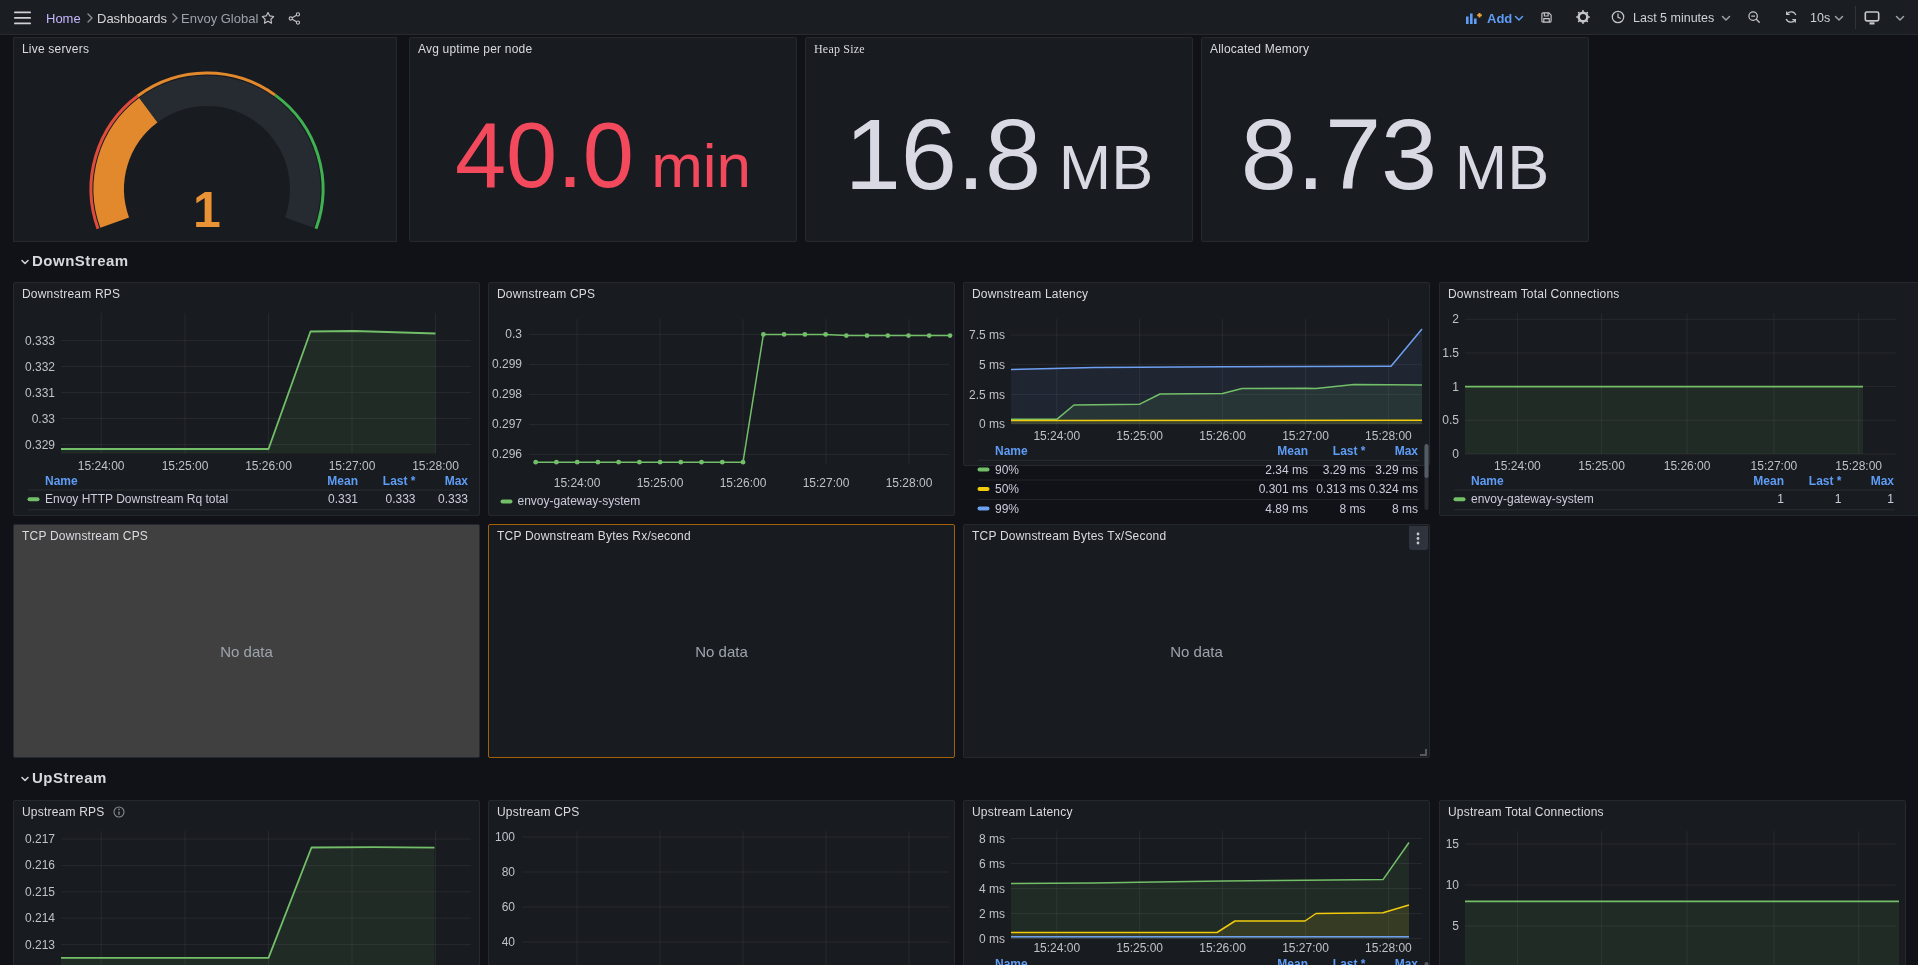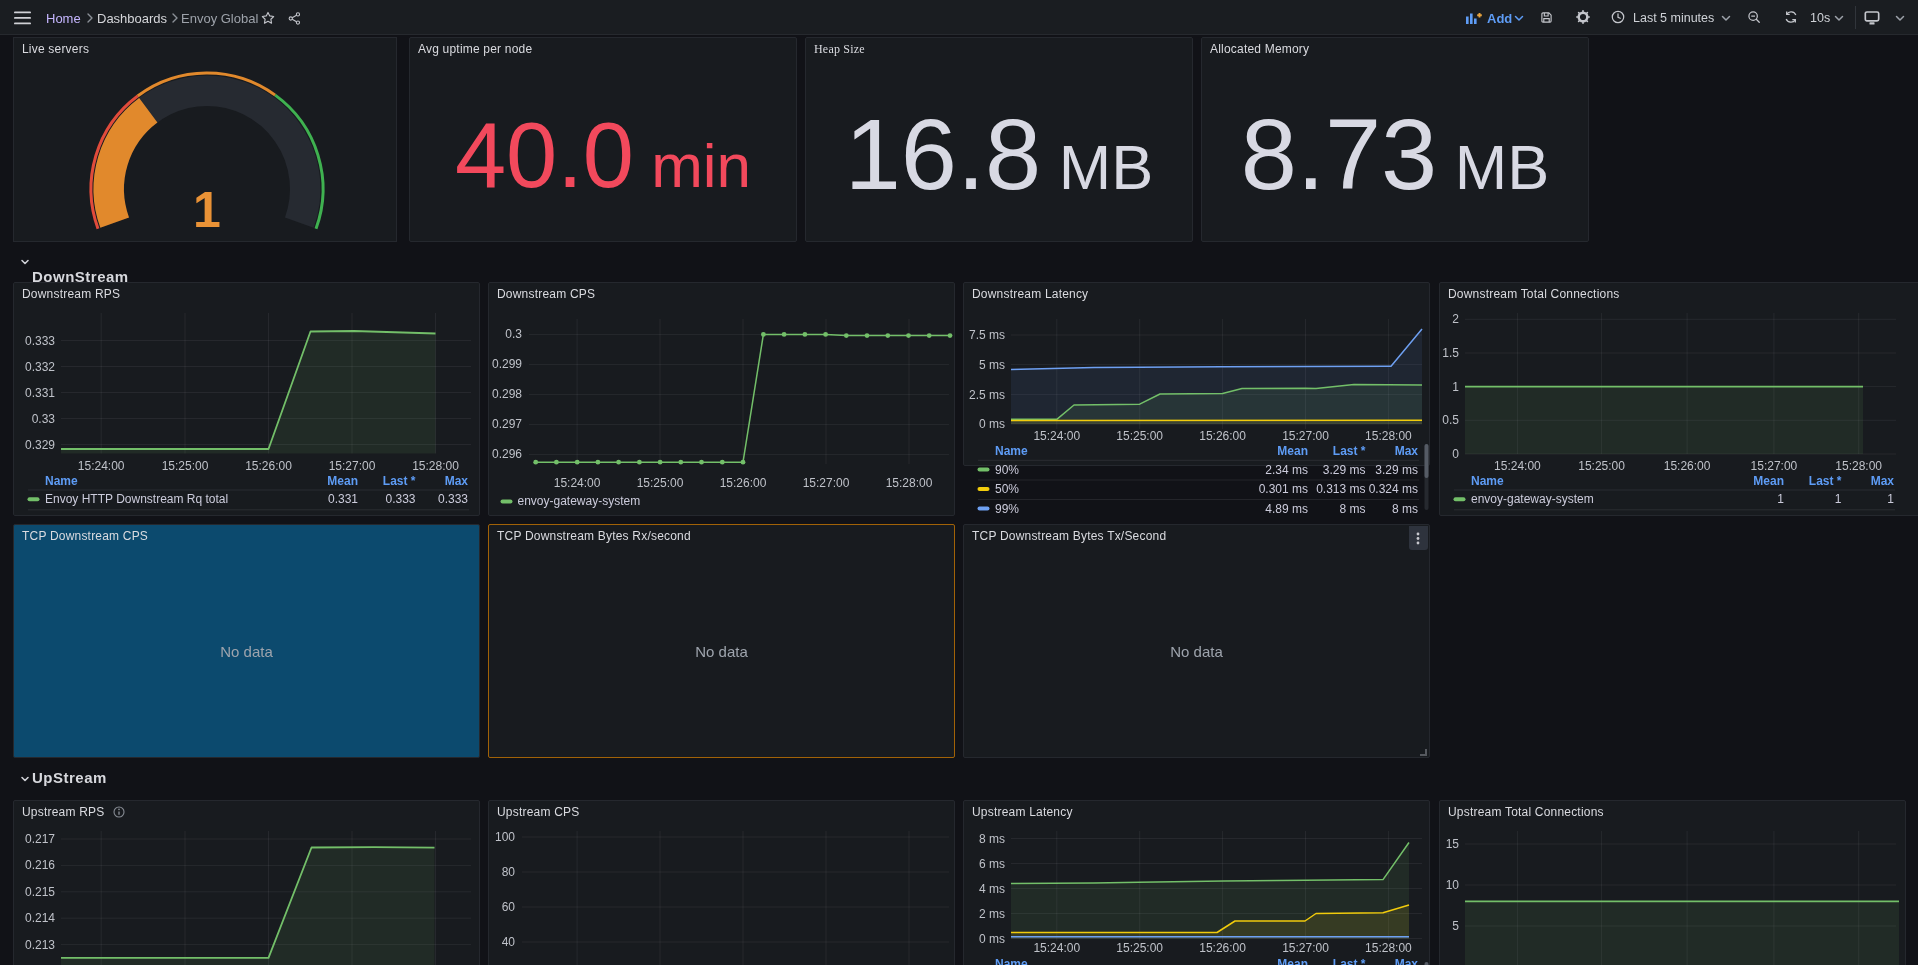--- a/index.html
+++ b/index.html
@@ -117,21 +117,21 @@
   </div>
 <div style="position:absolute;left:1201px;top:37px;width:388px;height:205px;background:#181b1f;border:1px solid #25282e;border-radius:2px;box-sizing:border-box;">
     <div class="tx" style="position:absolute;left:8px;top:4px;font-size:12px;font-weight:500;color:#dadbe0;letter-spacing:.2px;">Allocated Memory</div>
     <div style="position:absolute;left:0;right:0;top:0;bottom:0;display:flex;align-items:center;justify-content:center;">
       <div class="tx" style="margin-top:30px;color:#d8d9e3;font-weight:500;line-height:1;white-space:nowrap;"><span style="font-size:101px;">8.73</span><span style="font-size:63px;"> MB</span></div>
     </div>
   </div>
 <svg width="12" height="12" style="position:absolute;left:19px;top:256px;">
     <polyline points="3,4.5 6,7.5 9,4.5" fill="none" stroke="#cfd0d6" stroke-width="1.6" stroke-linecap="round" stroke-linejoin="round"></polyline>
   </svg>
-<div class="tx" style="position:absolute;left:32px;top:252px;font-size:15px;font-weight:600;letter-spacing:.5px;color:#d7d8dd;margin-top:16px;">DownStream</div>
+<div class="tx" style="position:absolute;left:32px;top:252px;font-size:15px;font-weight:600;letter-spacing:.5px;color:#d7d8dd;">DownStream</div>
 <svg width="12" height="12" style="position:absolute;left:19px;top:773px;">
     <polyline points="3,4.5 6,7.5 9,4.5" fill="none" stroke="#cfd0d6" stroke-width="1.6" stroke-linecap="round" stroke-linejoin="round"></polyline>
   </svg>
 <div class="tx" style="position:absolute;left:32px;top:769px;font-size:15px;font-weight:600;letter-spacing:.5px;color:#d7d8dd;">UpStream</div>
 <div style="position:absolute;left:13px;top:282px;width:467px;height:234px;background:#181b1f;border:1px solid #25282e;border-radius:2px;box-sizing:border-box;">
     <div class="tx" style="position:absolute;left:8px;top:4px;font-size:12px;font-weight:500;color:#dadbe0;letter-spacing:.2px;">Downstream RPS</div>
     <svg width="465" height="232" style="position:absolute;left:0;top:0;">
       <text x="41.0" y="61.5" font-size="12" fill="#bfc2c9" text-anchor="end" font-weight="400" font-family="Liberation Sans, sans-serif">0.333</text>
 <line x1="47.0" x2="457.0" y1="57.5" y2="57.5" stroke="rgba(204,204,220,0.08)" stroke-width="1"></line>
 <text x="41.0" y="87.5" font-size="12" fill="#bfc2c9" text-anchor="end" font-weight="400" font-family="Liberation Sans, sans-serif">0.332</text>
@@ -306,21 +306,21 @@
 <text x="454.0" y="201.5" font-size="12" fill="#5e9cf5" text-anchor="end" font-weight="600" font-family="Liberation Sans, sans-serif">Max</text>
 <line x1="14.0" x2="455.0" y1="207.0" y2="207.0" stroke="rgba(204,204,220,0.10)" stroke-width="1"></line>
 <rect x="13.5" y="214.3" width="12" height="4" rx="2" fill="#73bf69"></rect>
 <text x="31.0" y="220.3" font-size="12" fill="#ccccdc" text-anchor="start" font-weight="400" font-family="Liberation Sans, sans-serif">envoy-gateway-system</text>
 <text x="344.0" y="220.3" font-size="12" fill="#ccccdc" text-anchor="end" font-weight="400" font-family="Liberation Sans, sans-serif">1</text>
 <text x="401.5" y="220.3" font-size="12" fill="#ccccdc" text-anchor="end" font-weight="400" font-family="Liberation Sans, sans-serif">1</text>
 <text x="454.0" y="220.3" font-size="12" fill="#ccccdc" text-anchor="end" font-weight="400" font-family="Liberation Sans, sans-serif">1</text>
 <line x1="14.0" x2="455.0" y1="226.8" y2="226.8" stroke="rgba(204,204,220,0.10)" stroke-width="1"></line>
     </svg>
   </div>
-<div style="position:absolute;left:13px;top:524px;width:467px;height:234px;background:#0c4a6e;border:1px solid #25282e;border-radius:2px;box-sizing:border-box;">
+<div style="position:absolute;left:13px;top:524px;width:467px;height:234px;background:#404040;border:1px solid #25282e;border-radius:2px;box-sizing:border-box;">
     <div class="tx" style="position:absolute;left:8px;top:4px;font-size:12px;font-weight:500;color:#dadbe0;letter-spacing:.2px;">TCP Downstream CPS</div>
     <div class="tx" style="position:absolute;left:0;right:0;top:118px;text-align:center;font-size:15px;color:#9ea4ad;">No data</div>
   </div>
 <div style="position:absolute;left:488px;top:524px;width:467px;height:234px;background:#181b1f;border:1px solid #a16207;border-radius:2px;box-sizing:border-box;">
     <div class="tx" style="position:absolute;left:8px;top:4px;font-size:12px;font-weight:500;color:#dadbe0;letter-spacing:.2px;">TCP Downstream Bytes Rx/second</div>
     <div class="tx" style="position:absolute;left:0;right:0;top:118px;text-align:center;font-size:15px;color:#9ea4ad;">No data</div>
   </div>
 <div style="position:absolute;left:963px;top:524px;width:467px;height:234px;background:#181b1f;border:1px solid #25282e;border-radius:2px;box-sizing:border-box;">
     <div class="tx" style="position:absolute;left:8px;top:4px;font-size:12px;font-weight:500;color:#dadbe0;letter-spacing:.2px;">TCP Downstream Bytes Tx/Second</div>
     <div class="tx" style="position:absolute;left:0;right:0;top:118px;text-align:center;font-size:15px;color:#9ea4ad;">No data</div>

